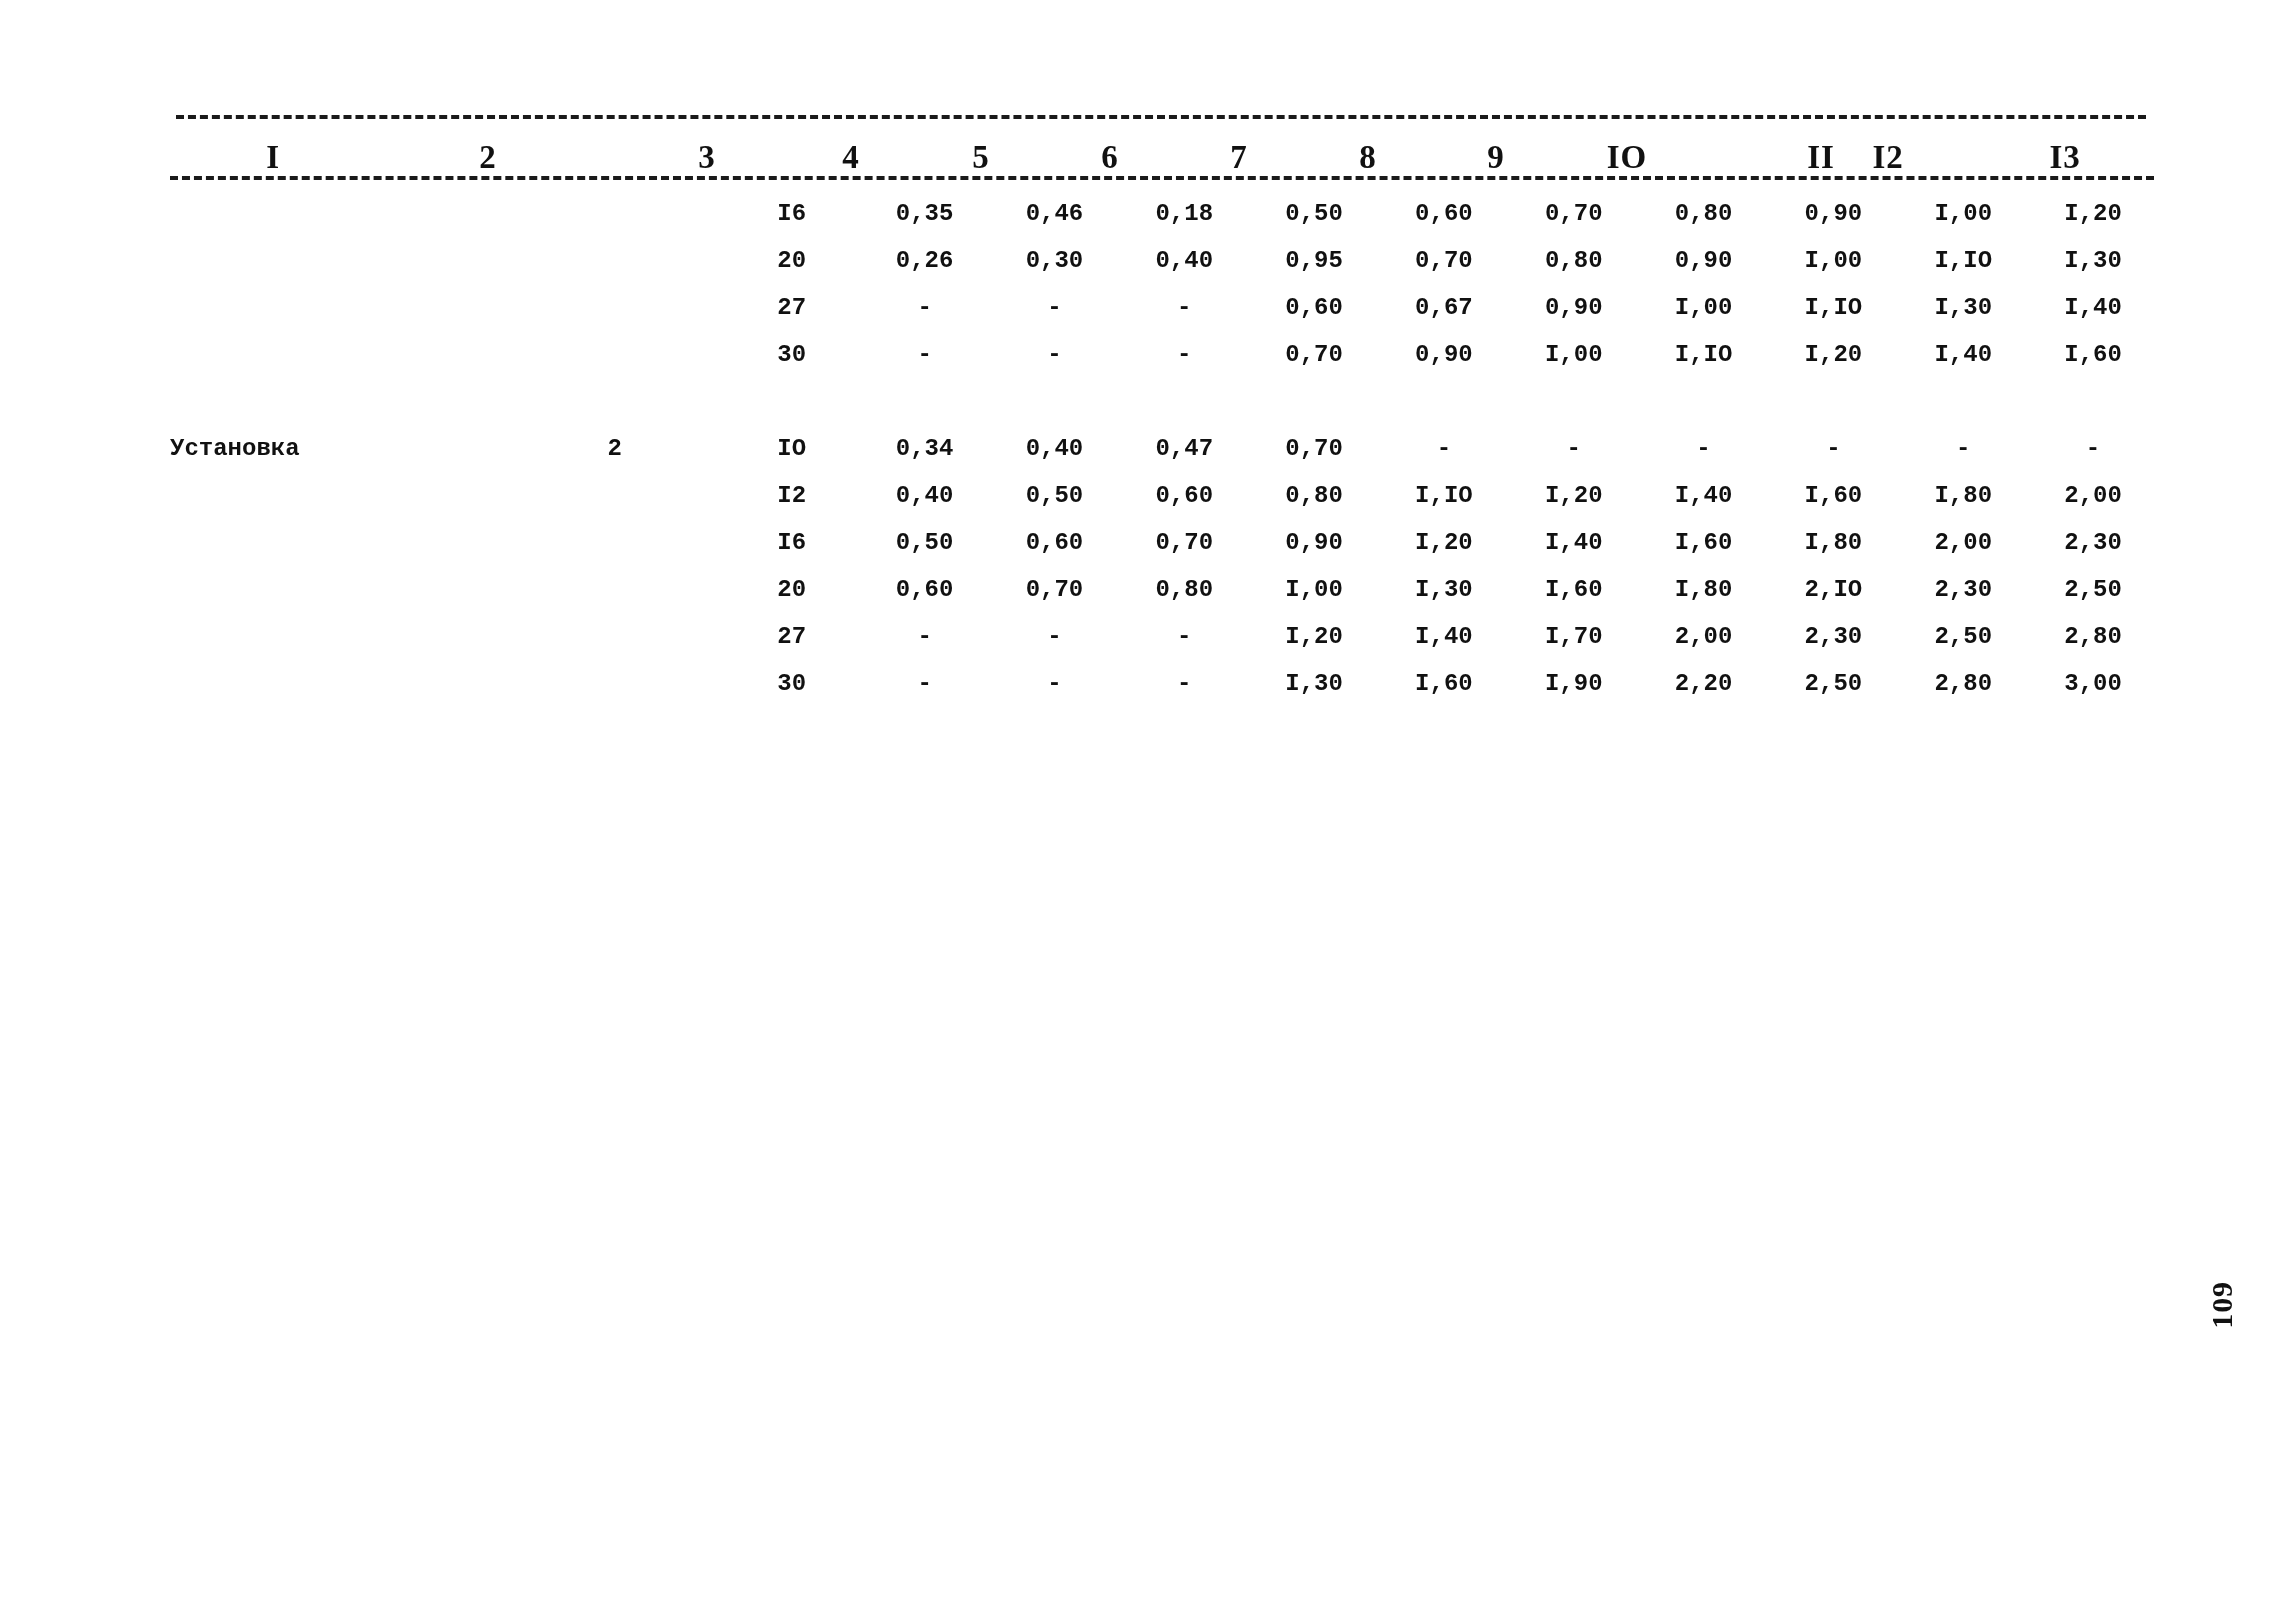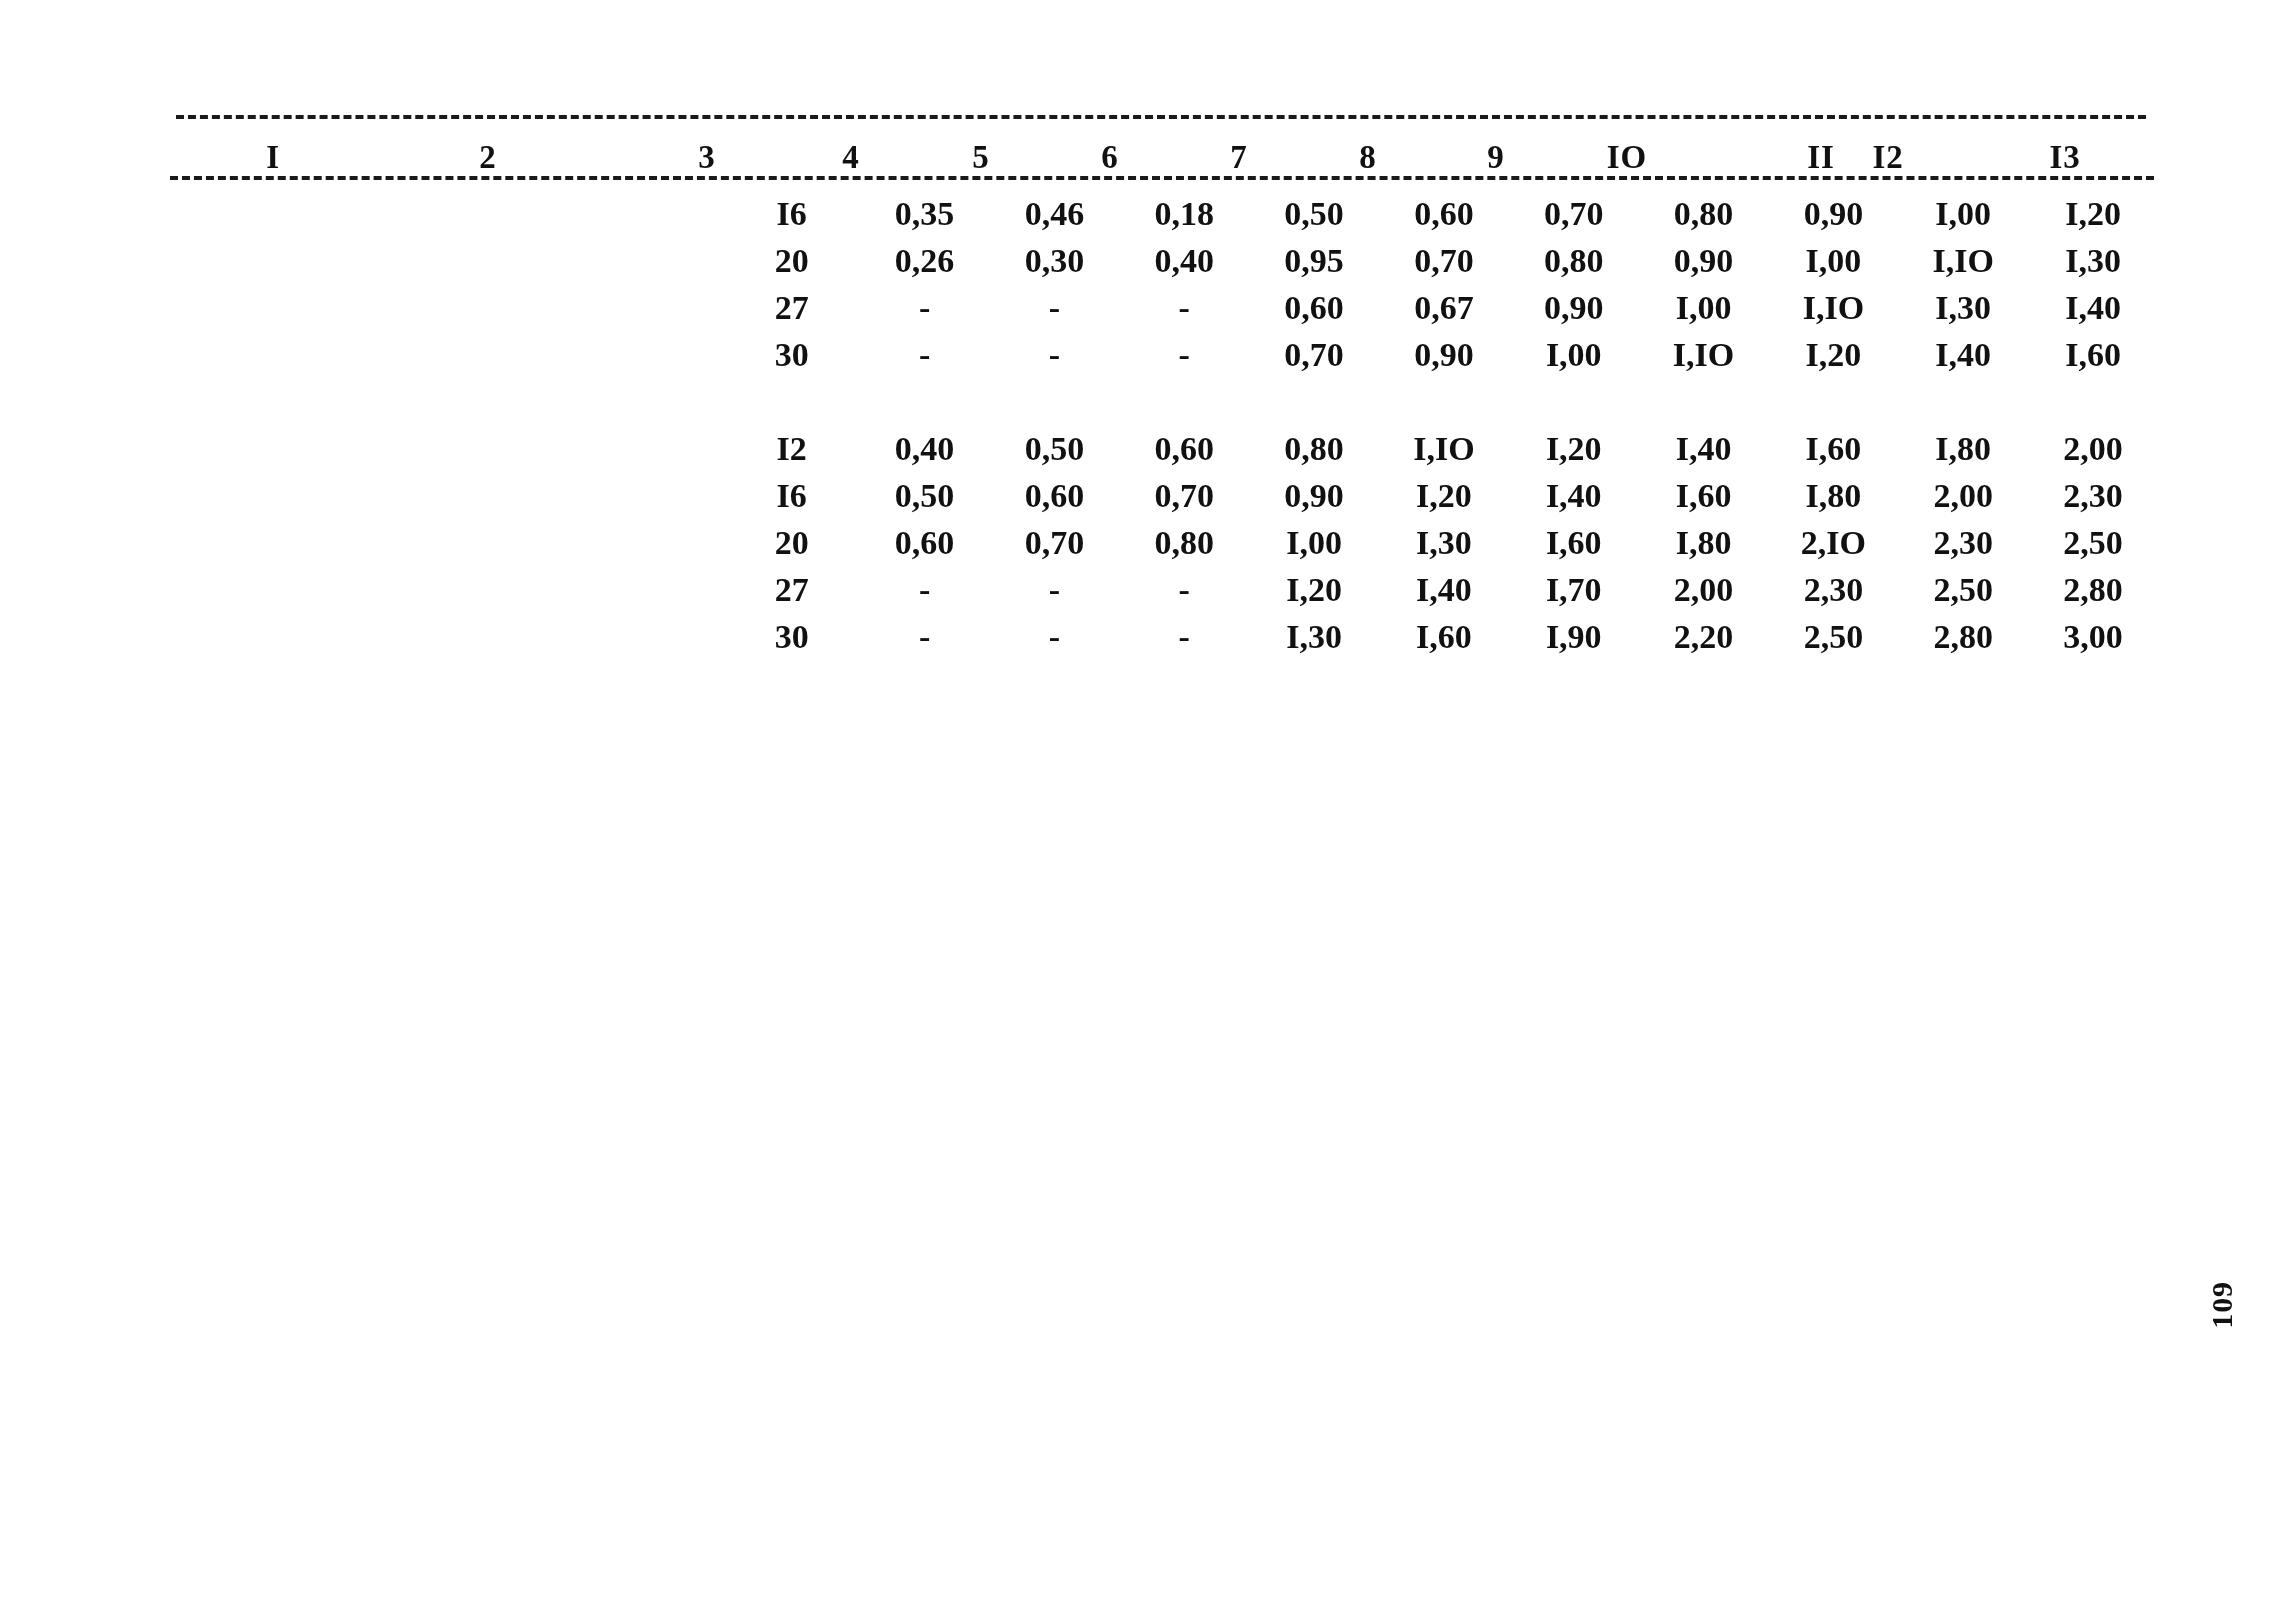--- a/index.html
+++ b/index.html
@@ -63,23 +63,23 @@
     border-top: 4.5px dashed #1a1a1a;
   }
 
   
   .tbl {
     position: absolute;
     left: 170px;
     top: 190px;
     width: 1988px;
     border-collapse: collapse;
-    font-size: 34px;
+    font-size: 24px;
     font-weight: 700;
-    font-family: Liberation Serif, serif;
+    font-family: Liberation Mono, monospace;
   }
   .tbl td {
     padding: 0;
     height: 47px;
     vertical-align: middle;
     white-space: nowrap;
   }
   .c-name  { width: 331px; text-align: left;   padding-left: 5.4px; }
   .c-num   { width: 215px; text-align: center; }
   .c-size  { width: 134px; text-align: center; }
@@ -185,20 +185,35 @@
           <td class="c-val">I,00</td>
           <td class="c-val">I,IO</td>
           <td class="c-val">I,20</td>
           <td class="c-val">I,40</td>
           <td class="c-val">I,60</td>
         </tr>
         <tr class="spacer-row">
           <td colspan="13"></td>
         </tr>
         <tr>
+          <td class="c-name">Установка</td>
+          <td class="c-num">2</td>
+          <td class="c-size">IO</td>
+          <td class="c-val">0,34</td>
+          <td class="c-val">0,40</td>
+          <td class="c-val">0,47</td>
+          <td class="c-val">0,70</td>
+          <td class="c-val dash">-</td>
+          <td class="c-val dash">-</td>
+          <td class="c-val dash">-</td>
+          <td class="c-val dash">-</td>
+          <td class="c-val dash">-</td>
+          <td class="c-val dash">-</td>
+        </tr>
+        <tr>
           <td class="c-name"></td>
           <td class="c-num"></td>
           <td class="c-size">I2</td>
           <td class="c-val">0,40</td>
           <td class="c-val">0,50</td>
           <td class="c-val">0,60</td>
           <td class="c-val">0,80</td>
           <td class="c-val">I,IO</td>
           <td class="c-val">I,20</td>
           <td class="c-val">I,40</td>

